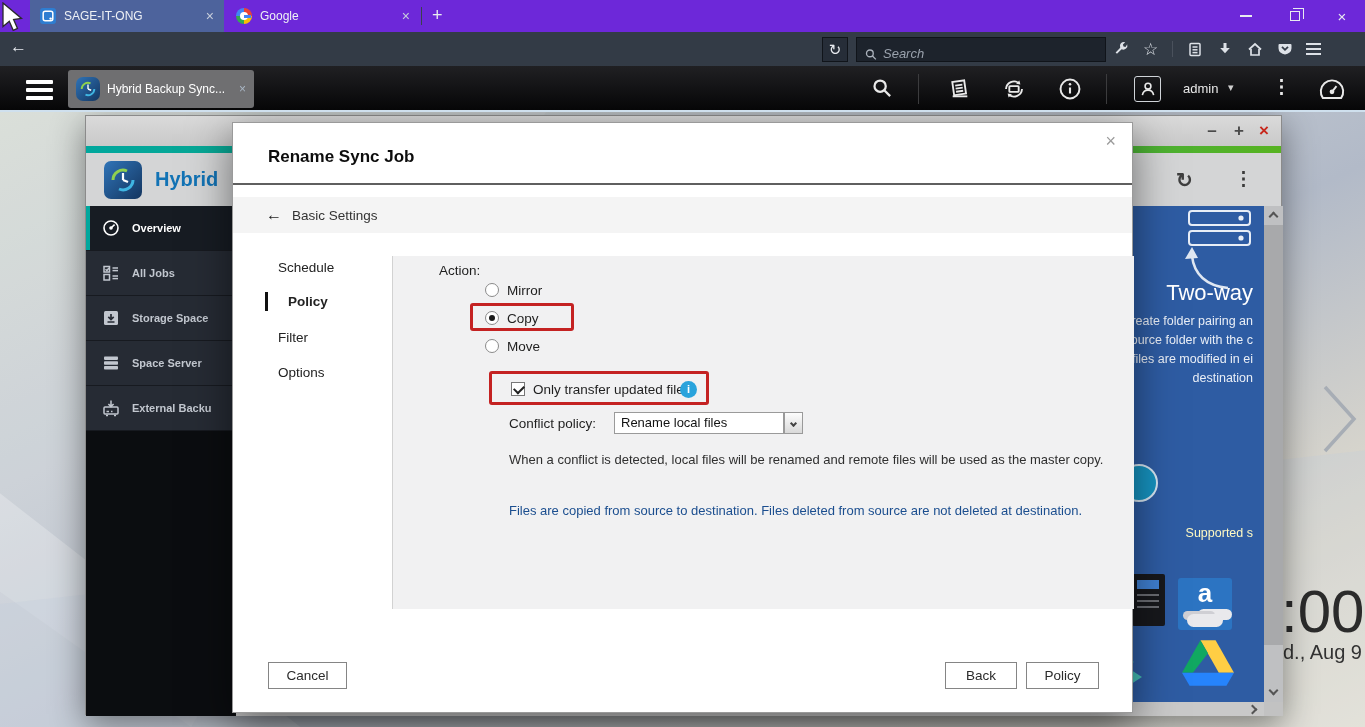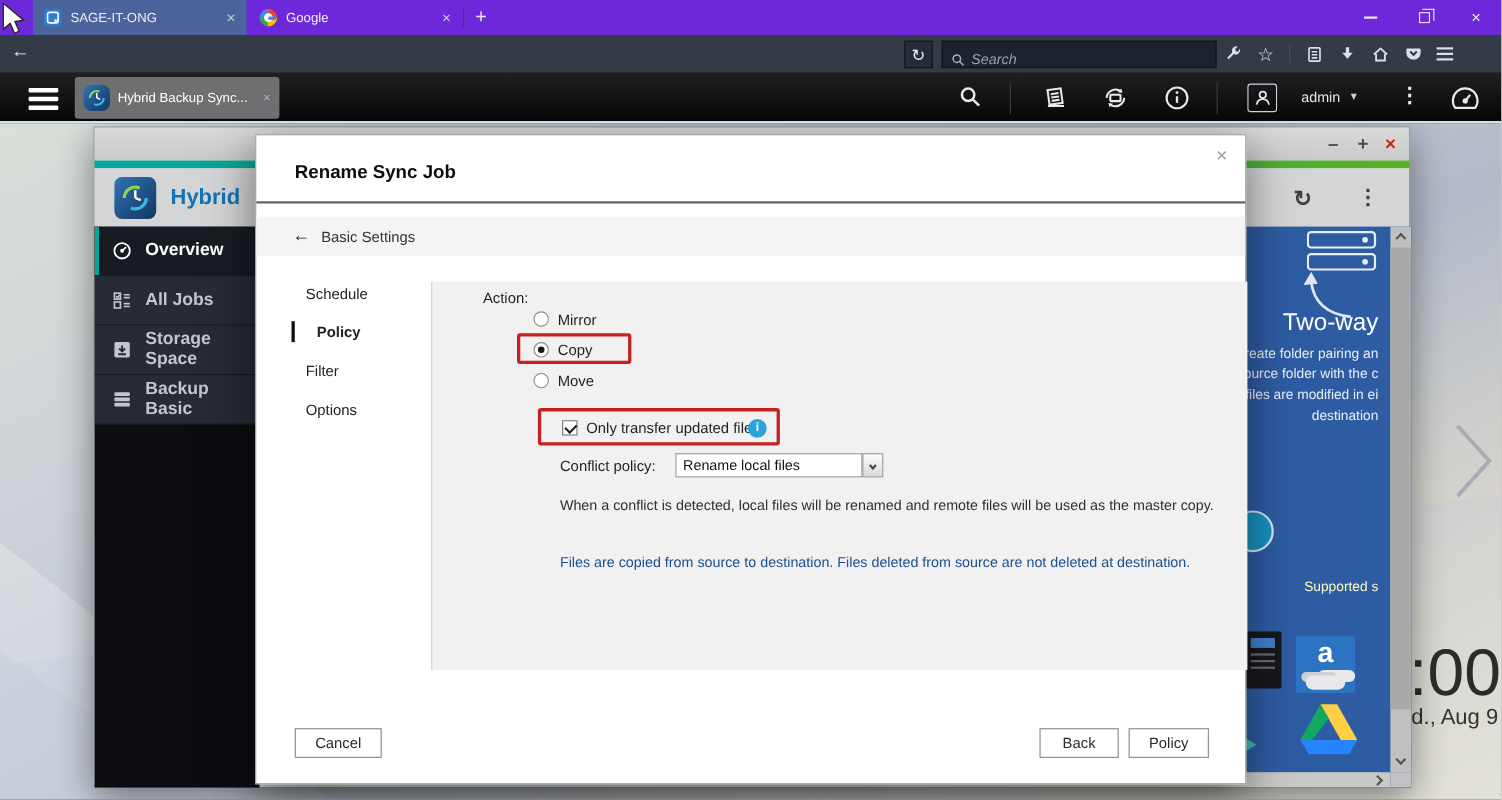--- a/index.html
+++ b/index.html
@@ -70,21 +70,21 @@
   #hbswin{position:absolute;left:85px;top:115px;width:1197px;height:600px;background:#d8d8d8;border:1px solid #8b8b8b;box-shadow:0 10px 32px rgba(0,0,0,.45)}
   #hbs-titlebar{position:absolute;left:0;top:0;width:100%;height:30px;background:linear-gradient(#dadada,#c9c9c9)}
   .hbs-ctl{position:absolute;top:4px;width:22px;height:22px;display:flex;align-items:center;justify-content:center;font-size:17px;font-weight:bold;color:#4a4a4a}
   .hbs-ctl.close{color:#c7271b}
   #hbs-strip{position:absolute;left:0;top:30px;width:100%;height:7px;background:linear-gradient(90deg,#00a79d,#21a77a 45%,#57b321)}
   #hbs-head{position:absolute;left:0;top:37px;width:100%;height:53px;background:#d4d5d6;display:flex;align-items:center;padding-left:18px;gap:13px}
   #hbs-appname{color:#1273b5;font-size:20px;font-weight:bold}
   .hbs-refresh{position:absolute;left:1090px;top:52px;color:#3f3f3f;font-size:20px;font-weight:bold}
   .hbs-dots{position:absolute;left:1148px;top:51px;color:#3a3a3a;font-size:19px;font-weight:bold}
   #hbs-side{position:absolute;left:0;top:90px;width:150px;height:510px;background:#0b0d10;overflow:hidden}
-  .side-item{height:45px;background:#262b34;border-bottom:1px solid #171a20;display:flex;align-items:center;gap:12px;padding-left:16px;color:#c2c7cf;font-size:16px;font-weight:bold}
+  .side-item{height:45px;background:#262b34;border-bottom:1px solid #171a20;display:flex;align-items:center;gap:12px;padding-left:16px;color:#c2c7cf;font-size:11px;font-weight:bold}
   .side-item.active{background:#171c23;box-shadow:inset 4px 0 0 #00a79d;color:#fff}
   .side-item svg{flex:none}
   #hbs-main{position:absolute;left:150px;top:90px;width:1047px;height:510px;background:#2e5ca3;overflow:hidden}
   .vscroll{position:absolute;right:0;top:0;width:19px;height:496px;background:#bfc0c2}
   .vthumb{position:absolute;left:0;top:19px;width:19px;height:420px;background:#a8a9ab}
   .chev{display:inline-block;width:7px;height:7px;border-right:2px solid #555;border-bottom:2px solid #555}
   .chev.up{transform:rotate(-135deg)}
   .chev.down{transform:rotate(45deg)}
   .chev.right{transform:rotate(-45deg)}
   .hscroll{position:absolute;left:0;bottom:0;width:1028px;height:14px;background:#c9c9c9}
@@ -210,21 +210,32 @@
           <path d="M9 5v5M6.3 7.8 9 10.5l2.7-2.7M5.5 13h7" stroke="#262b34" stroke-width="1.7" fill="none"></path>
         </svg>
         <span>Storage Space</span>
       </div>
       <div class="side-item">
         <svg width="18" height="18" viewBox="0 0 18 18">
           <rect x="2" y="2.5" width="14" height="3.4" rx=".8" fill="#c2c7cf"></rect>
           <rect x="2" y="7.3" width="14" height="3.4" rx=".8" fill="#c2c7cf"></rect>
           <rect x="2" y="12.1" width="14" height="3.4" rx=".8" fill="#c2c7cf"></rect>
         </svg>
-        <span>Backup Basic</span>
+        <span>Space Server</span>
+      </div>
+      <div class="side-item">
+        <svg width="18" height="18" viewBox="0 0 18 18" fill="none" stroke="#c2c7cf" stroke-width="1.5">
+          <path d="M9 1.5v6M6.4 5 9 7.6 11.6 5"></path>
+          <rect x="2" y="8" width="14" height="7" rx="1"></rect>
+          <line x1="4.5" y1="12.5" x2="7" y2="12.5"></line>
+            <line x1="9" y1="12.5" x2="10.5" y2="12.5"></line>
+          <line x1="4" y1="16.5" x2="6" y2="16.5"></line>
+            <line x1="12" y1="16.5" x2="14" y2="16.5"></line>
+        </svg>
+        <span>External Backu</span>
       </div>
     </div>
 
     <div id="hbs-main">
       <div class="abs" style="left:952px;top:4px">
         <svg width="64" height="38" viewBox="0 0 64 38" fill="none" stroke="#e8eef7" stroke-width="2">
           <rect x="1" y="1" width="61" height="14" rx="3"></rect>
           <rect x="1" y="21" width="61" height="14" rx="3"></rect>
           <circle cx="53" cy="8" r="1.6" fill="#e8eef7"></circle>
             <circle cx="53" cy="28" r="1.6" fill="#e8eef7"></circle>

